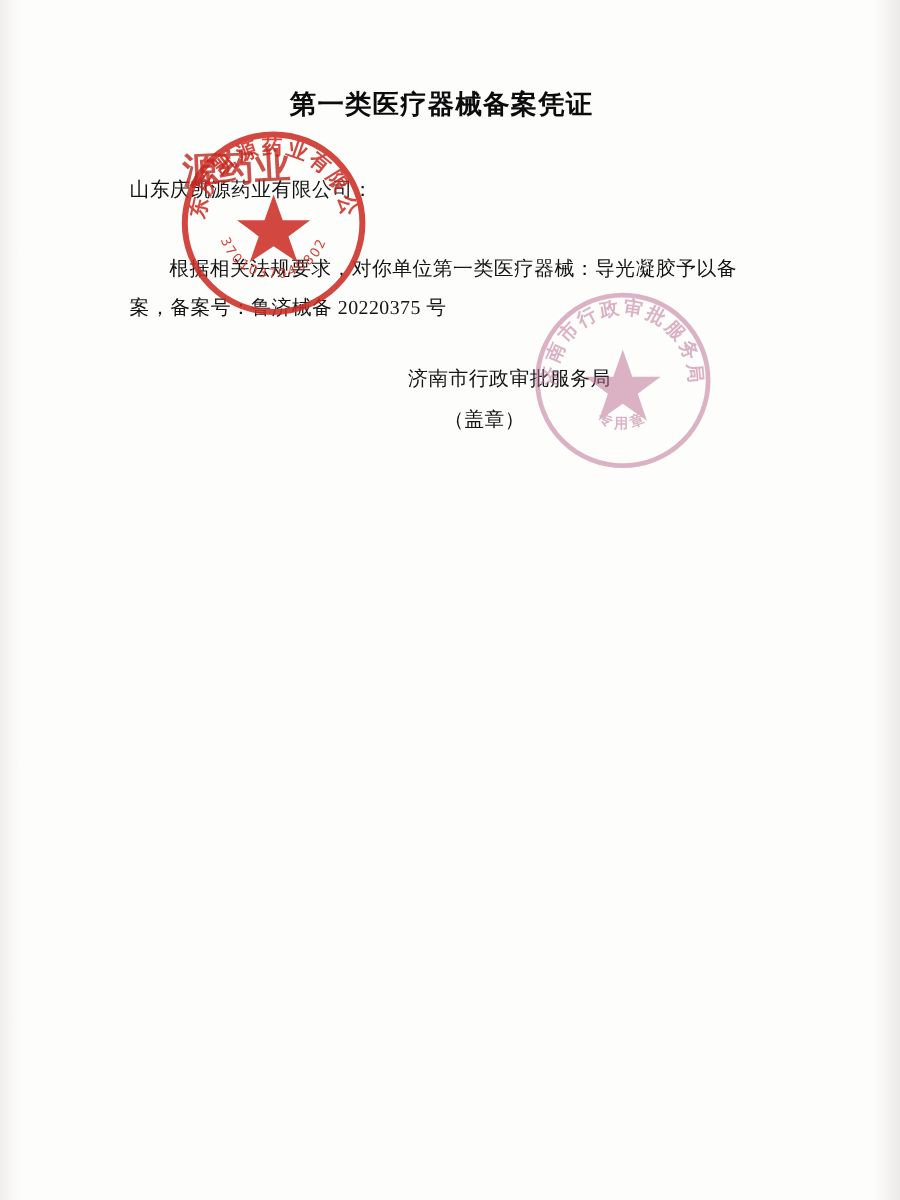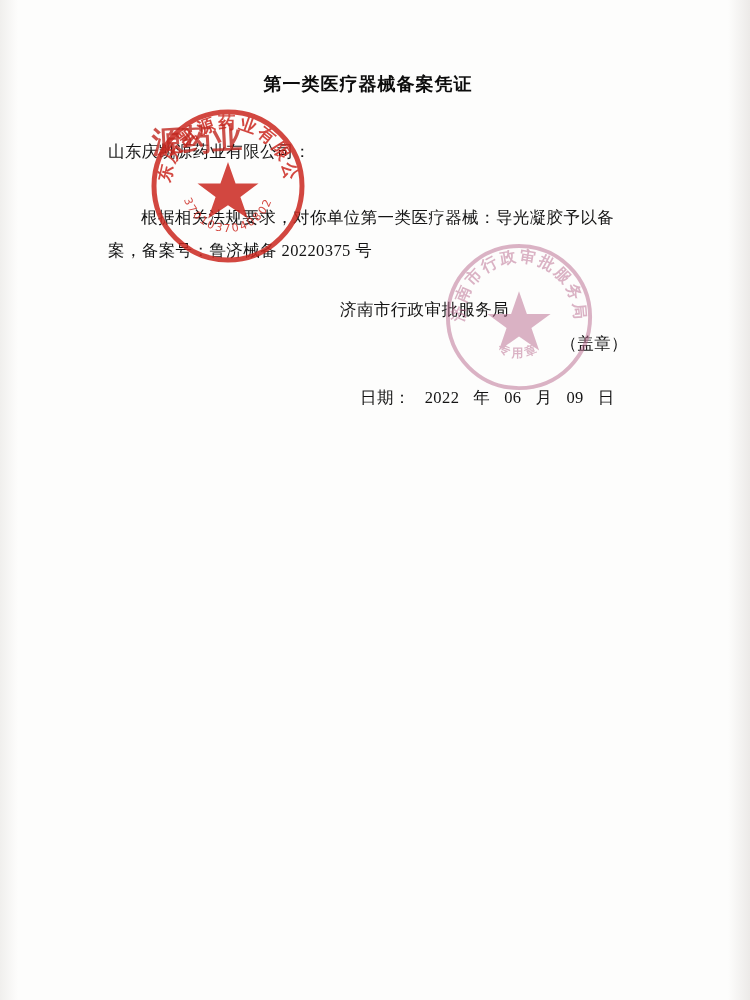--- a/index.html
+++ b/index.html
@@ -47,21 +47,21 @@
     position: absolute;
     left: 108px;
     top: 72px;
     width: 520px;
   }
 
   #doc-title {
     text-align: center;
     font-family: Liberation Mono, monospace;
     font-weight: bold;
-    font-size: 18px;
+    font-size: 22px;
     letter-spacing: 1px;
     color: #0c0c0c;
     margin-bottom: 40px;
   }
 
   .para {
     font-size: 16.5px;
     line-height: 33px;
     color: #141414;
     letter-spacing: 0.4px;
@@ -86,21 +86,20 @@
     color: #141414;
     letter-spacing: 0.4px;
   }
 
   #issuer-name {
     white-space: nowrap;
   }
 
   #seal-note {
     padding-left: 30px;
-    text-align: right;
   }
 
   #date-line {
     margin-top: 26px;
     padding-left: 252px;
     font-size: 16.5px;
     color: #141414;
     letter-spacing: 0.4px;
     white-space: nowrap;
   }
@@ -154,23 +153,20 @@
 
     <div class="para addressee">山东庆凯源药业有限公司：</div>
 
     <div class="para body-text">根据相关法规要求，对你单位第一类医疗器械：导光凝胶予以备案，备案号：鲁济械备 20220375 号</div>
 
     <div id="issuer-block">
       <div id="issuer-name">济南市行政审批服务局</div>
       <div id="seal-note">（盖章）</div>
     </div>
 
-    <div id="date-line">
-      <span>日期：</span><span class="sp"></span><span>2022</span><span class="sp"></span><span>年</span><span class="sp"></span><span>06</span><span class="sp"></span><span>月</span><span class="sp"></span><span>09</span><span class="sp"></span><span>日</span>
-    </div>
 
   </div>
 
   <div class="seal" id="company-seal">
     <svg viewBox="0 0 160 160" xmlns="http://www.w3.org/2000/svg">
       <defs>
         <path id="arcTop" d="M 22,80 A 58,58 0 0 1 138,80" fill="none"></path>
         <path id="arcBottom" d="M 34,80 A 46,46 0 0 0 126,80" fill="none"></path>
       </defs>
       <circle cx="80" cy="80" r="74" fill="none" stroke="#cc2a22" stroke-width="5"></circle>

